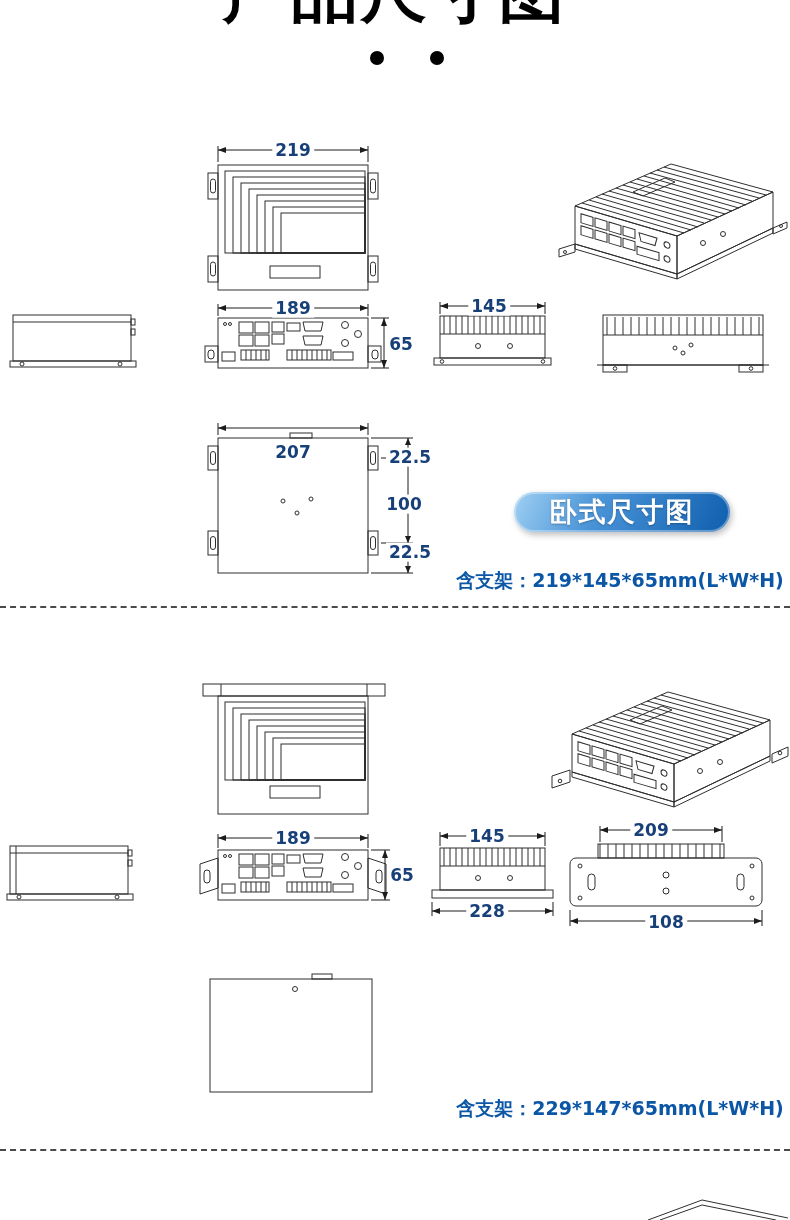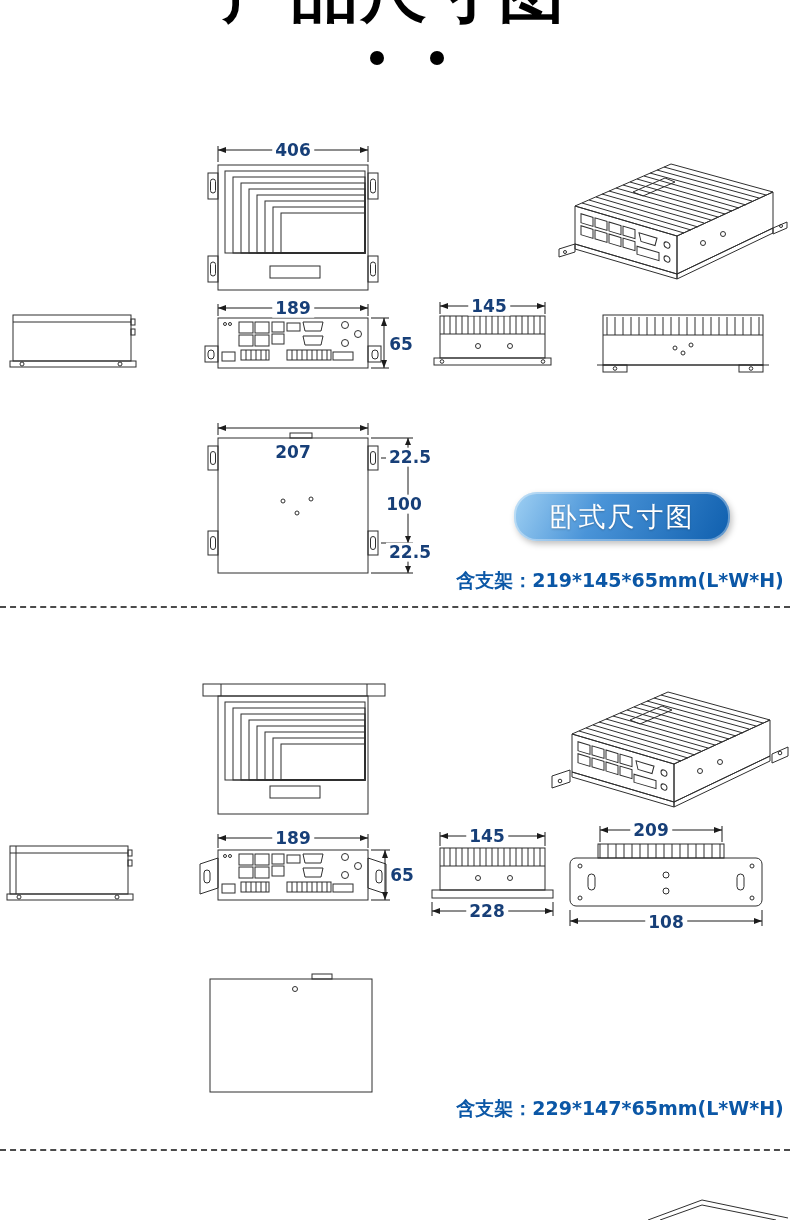--- a/index.html
+++ b/index.html
@@ -16,25 +16,25 @@
   svg { position:absolute; overflow:visible; }
   .s { stroke:#2f2f2f; fill:none; stroke-width:1; }
   .d { stroke:#1c1c1c; fill:none; stroke-width:1; }
   .a { fill:#1c1c1c; stroke:none; }
   .dim {
     position:absolute; transform:translate(-50%,-50%);
     background:#fff; padding:0 3px; color:#173f78; font-weight:bold;
     font-size:17px; white-space:nowrap; line-height:1.1;
   }
   .badge {
-    position:absolute; width:216px; height:49px; border-radius:23px;
+    position:absolute; width:216px; height:40px; border-radius:23px;
     background:linear-gradient(115deg,#9fd0f3 0%, #4a94d8 38%, #0f5fae 100%);
     box-shadow: inset 0 0 0 2px rgba(255,255,255,0.35), 2px 3px 6px rgba(0,0,0,0.25);
     display:flex; align-items:center; justify-content:center;
-    color:#fff; font-size:27px; font-weight:normal; letter-spacing:2px;
+    color:#fff; font-size:27px; font-weight:bold; letter-spacing:2px;
     text-shadow:0 1px 2px rgba(0,0,0,0.25); white-space:nowrap;
   }
   .note {
     position:absolute; left:430px; width:380px; text-align:center;
     color:#0b57a6; font-size:19px; font-weight:bold; white-space:nowrap;
   }
   .divider {
     position:absolute; left:0; width:790px; height:0;
     border-top:2px dashed #4a4a4a;
   }
@@ -66,21 +66,21 @@
     <rect class="s" x="30" y="33" width="140" height="82"></rect>
       <rect class="s" x="38" y="39" width="132" height="76"></rect>
     <rect class="s" x="46" y="45" width="124" height="70"></rect>
       <rect class="s" x="54" y="51" width="116" height="64"></rect>
     <rect class="s" x="62" y="57" width="108" height="58"></rect>
       <rect class="s" x="70" y="63" width="100" height="52"></rect>
     <rect class="s" x="78" y="69" width="92" height="46"></rect>
       <rect class="s" x="86" y="75" width="84" height="40"></rect>
     <rect class="s" x="75" y="128" width="50" height="12"></rect>
   </svg>
-  <div class="dim" style="left:293px;top:150px">406</div>
+  <div class="dim" style="left:293px;top:150px">219</div>
 
   <svg style="left:553px;top:148px" width="237" height="150" viewBox="0 0 237 150">
     <polygon class="s" points="22,58 118,16 220,44 124,88"></polygon>
     <line class="s" x1="29" y1="55" x2="131" y2="85"></line>
       <line class="s" x1="36" y1="52" x2="138" y2="82"></line>
     <line class="s" x1="43" y1="49" x2="145" y2="79"></line>
       <line class="s" x1="49" y1="46" x2="151" y2="75"></line>
     <line class="s" x1="56" y1="43" x2="158" y2="72"></line>
       <line class="s" x1="63" y1="40" x2="165" y2="69"></line>
     <line class="s" x1="70" y1="37" x2="172" y2="66"></line>

